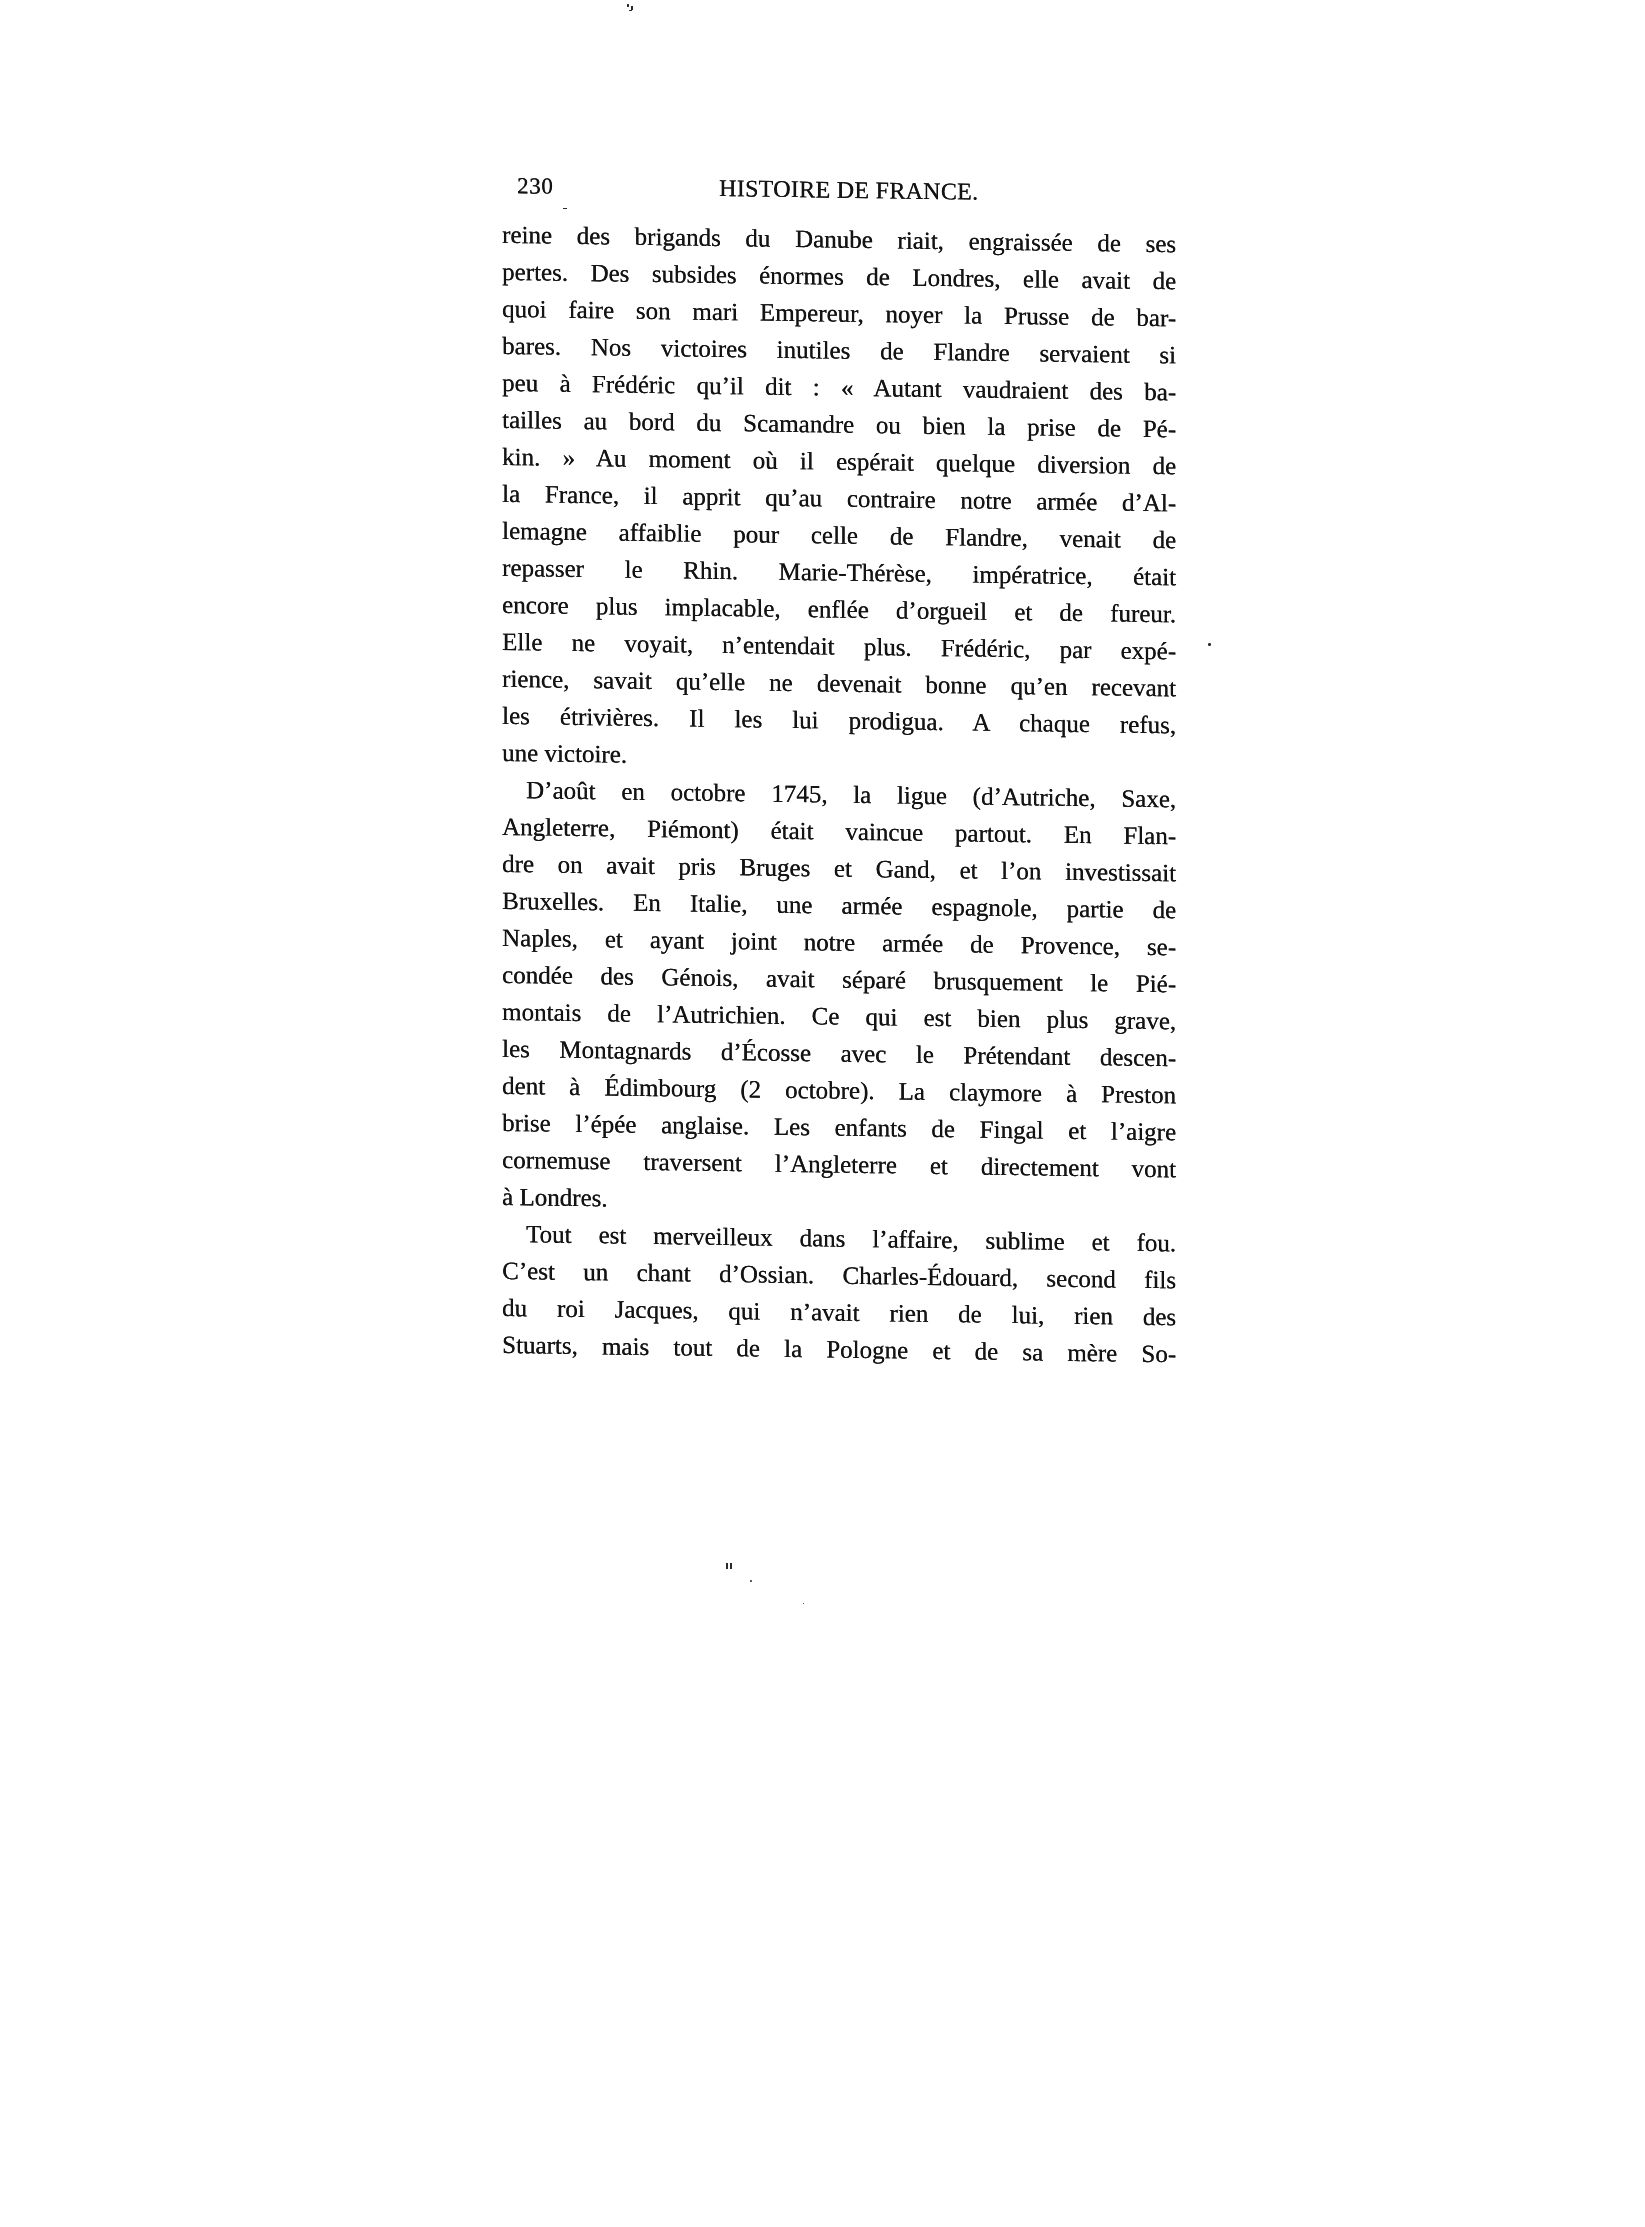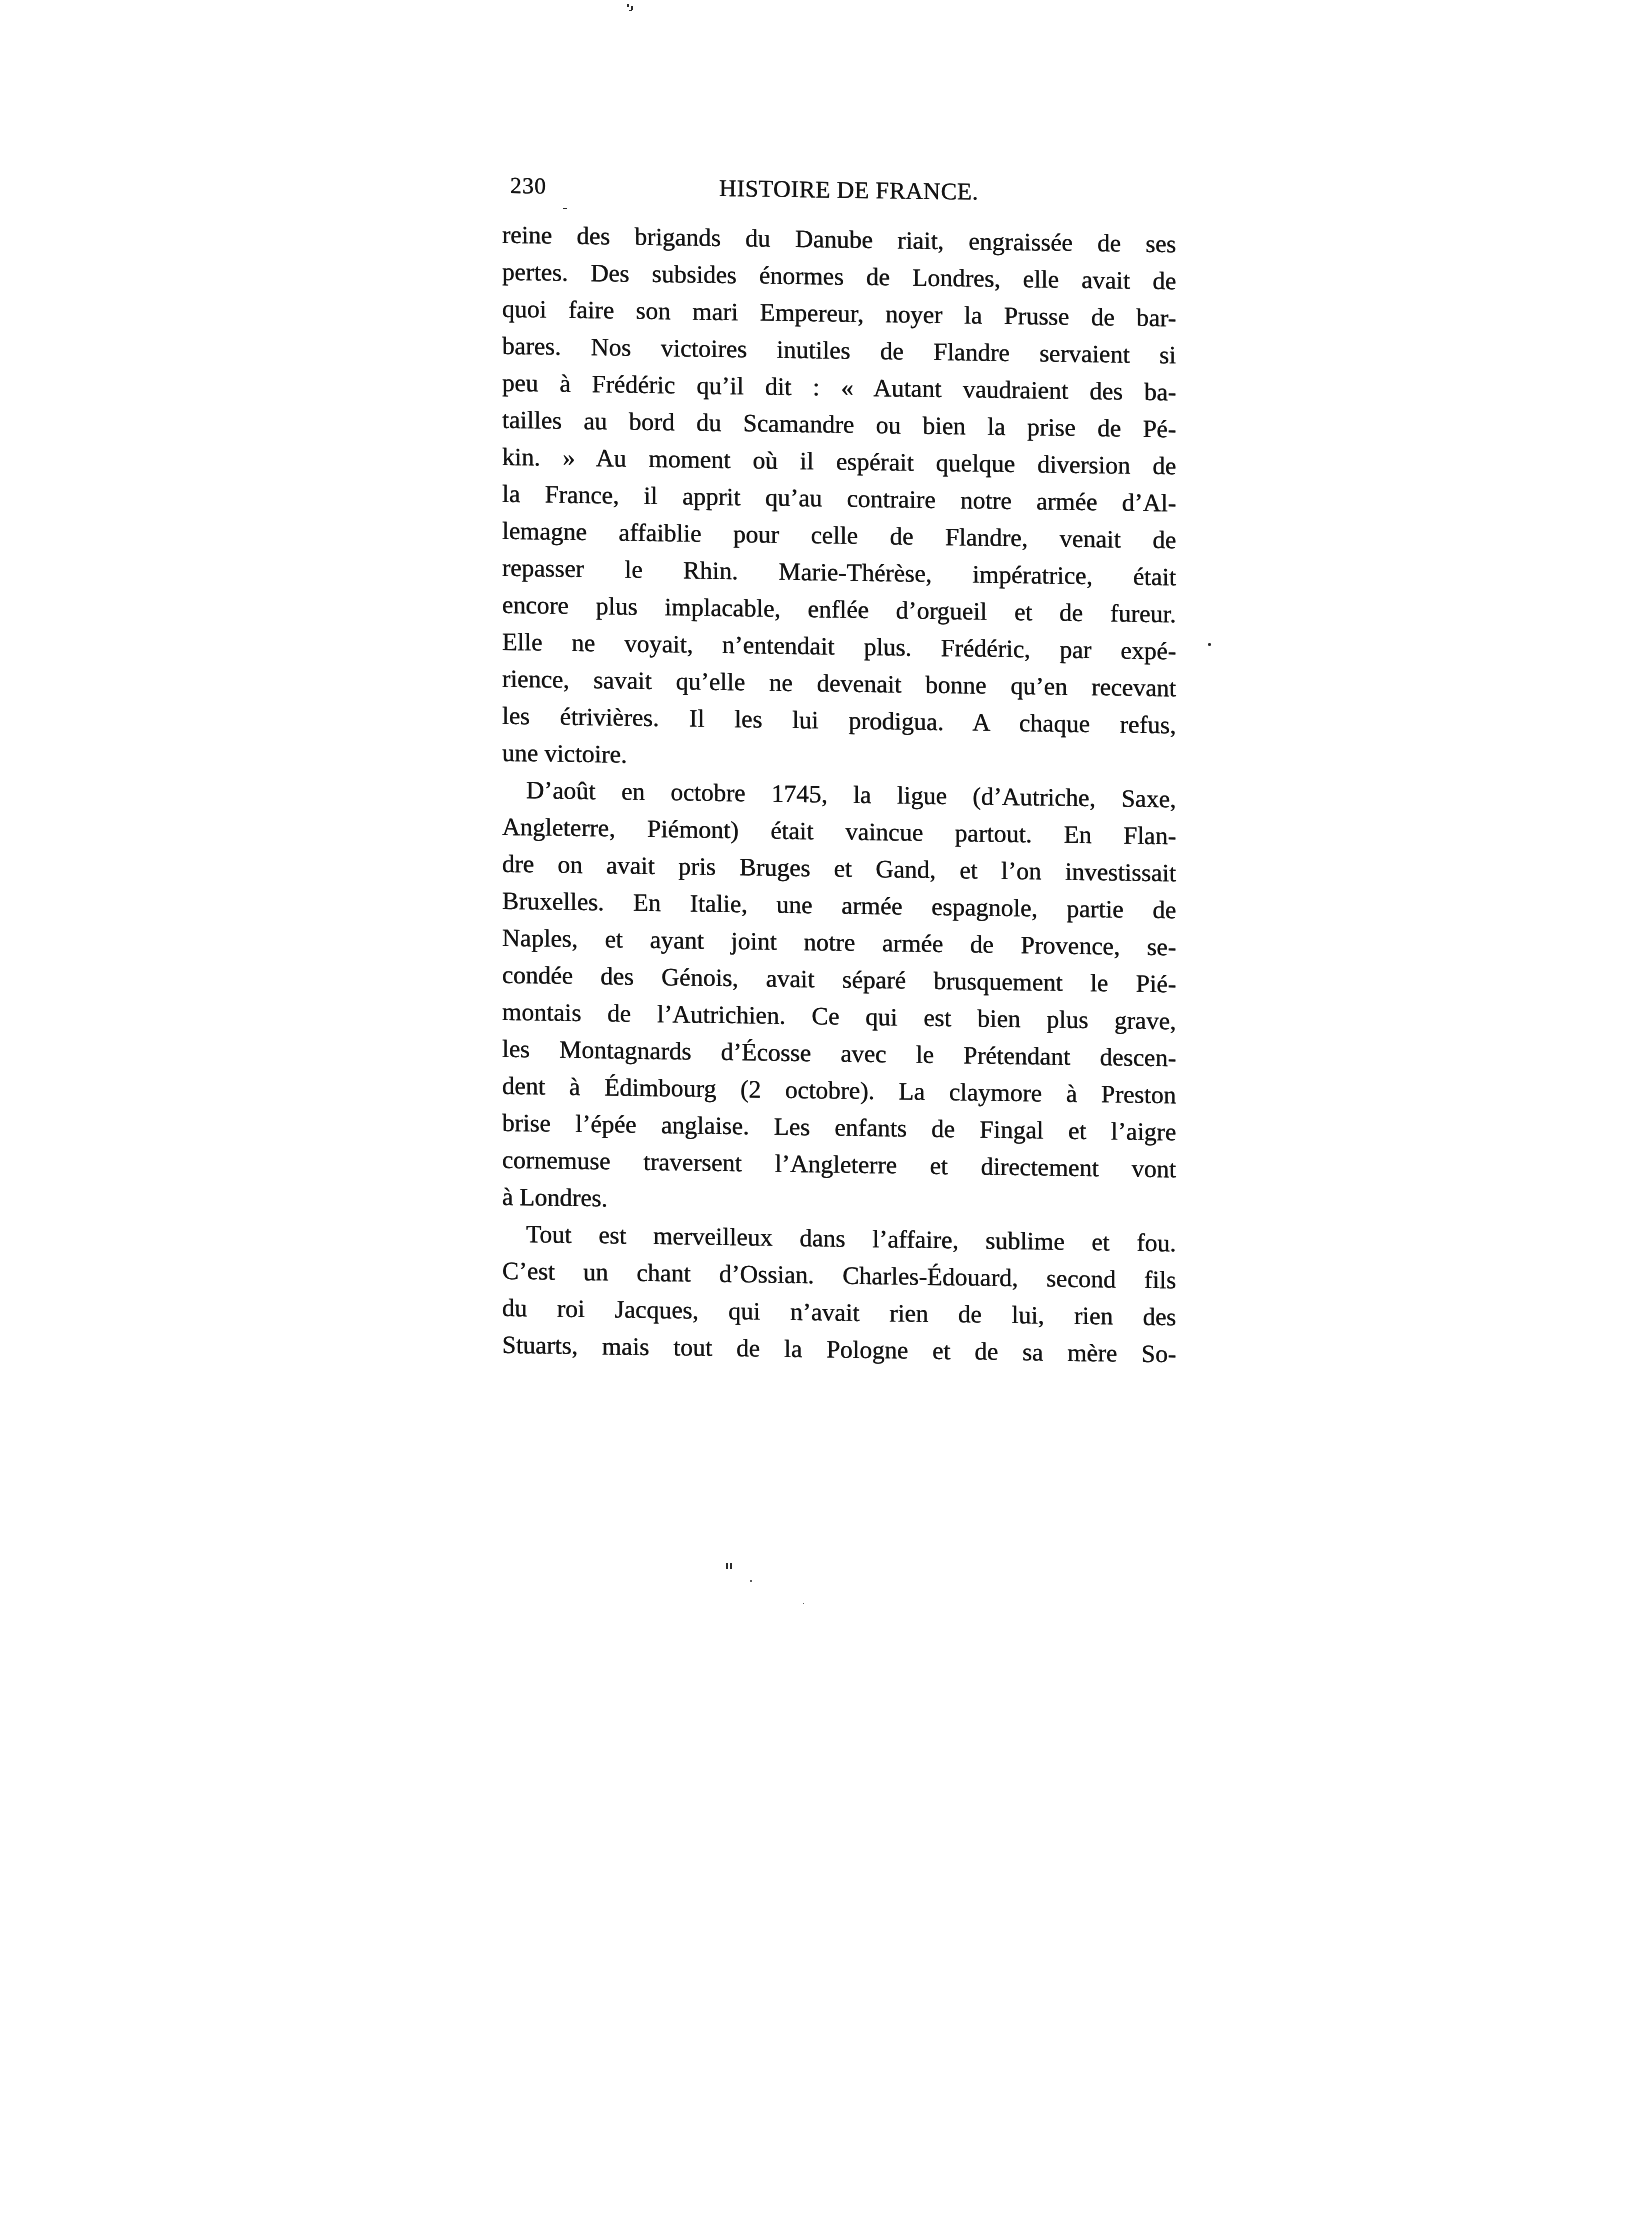--- a/index.html
+++ b/index.html
@@ -21,21 +21,21 @@
     position: absolute;
     left: 502px;
     top: 0;
     width: 674px;
     height: 2227px;
     transform: skewY(0.8deg);
     transform-origin: 0 0;
   }
   .pageno {
     position: absolute;
-    left: 8px;
+    left: 15px;
     top: 173px;
     height: 25.4px;
     line-height: 25.4px;
     font-size: 23px;
     letter-spacing: 0.6px;
     text-shadow: 0.3px 0 0 currentColor;
     white-space: nowrap;
   }
   .running-title {
     position: absolute;

